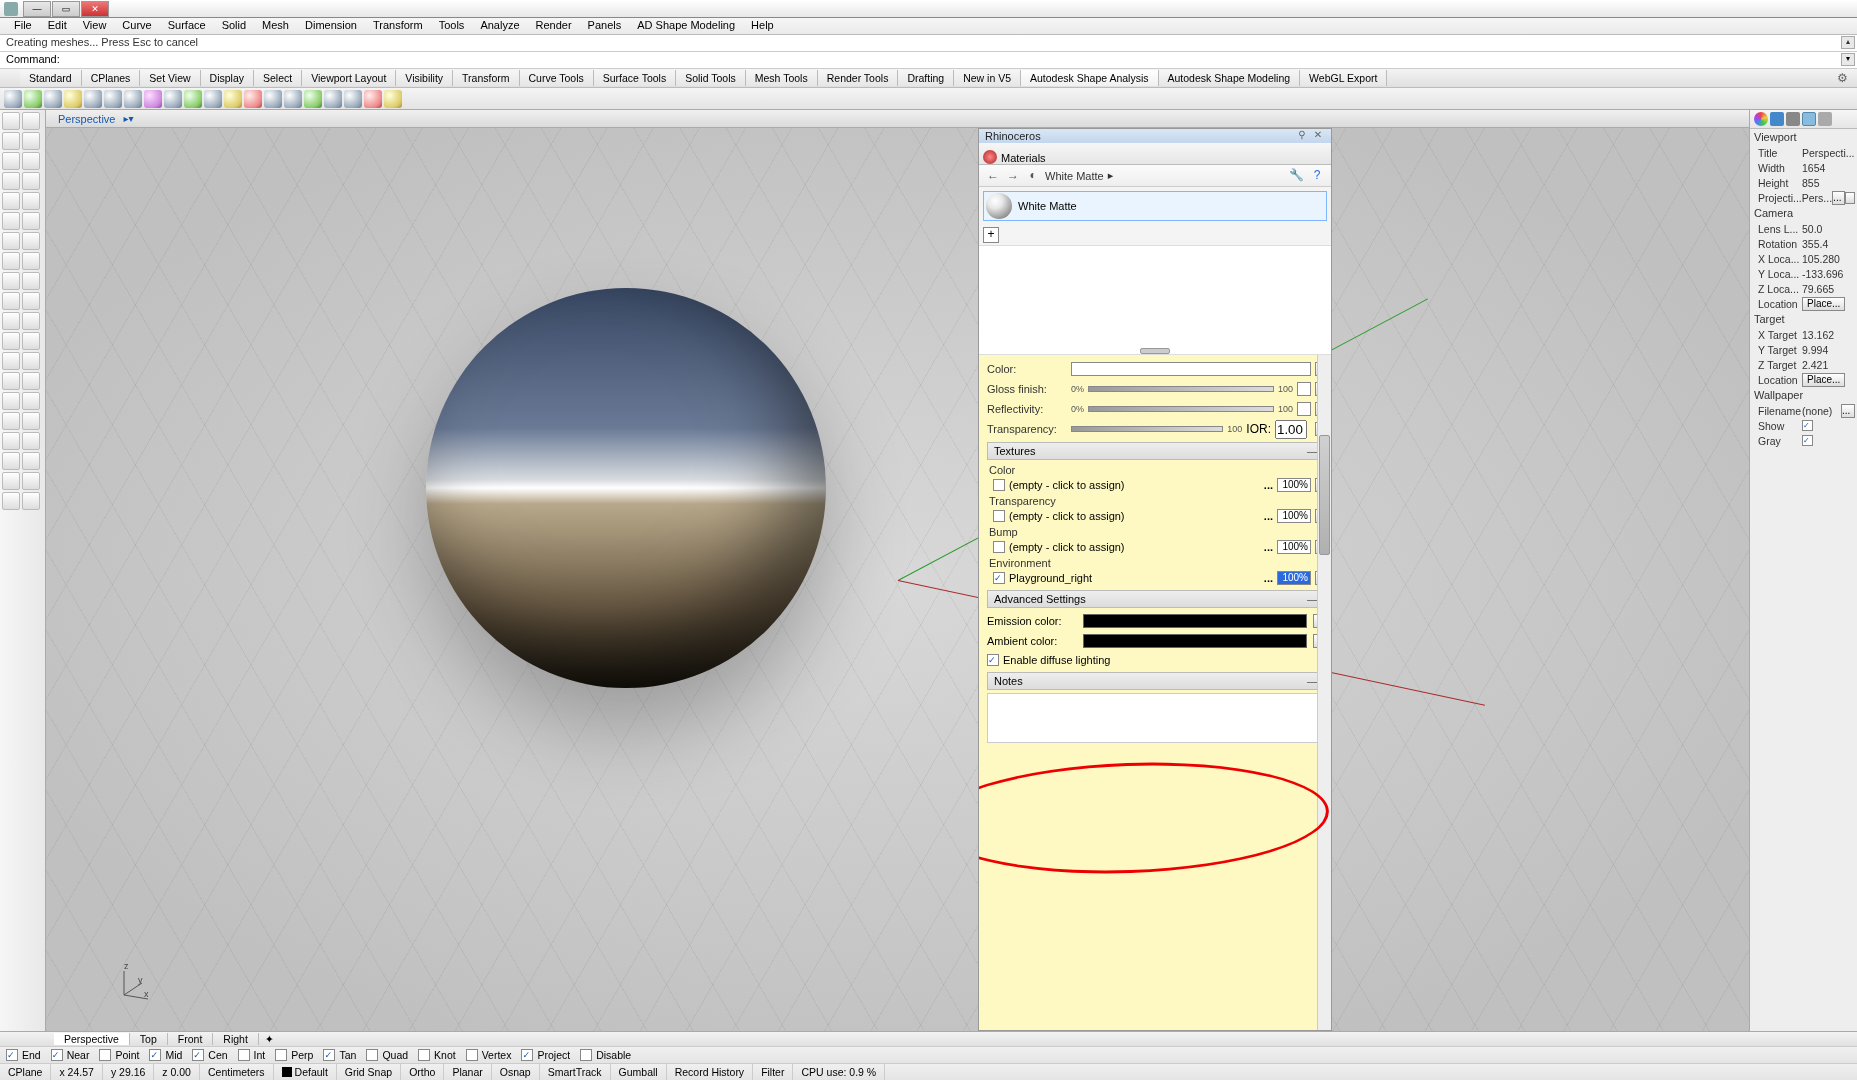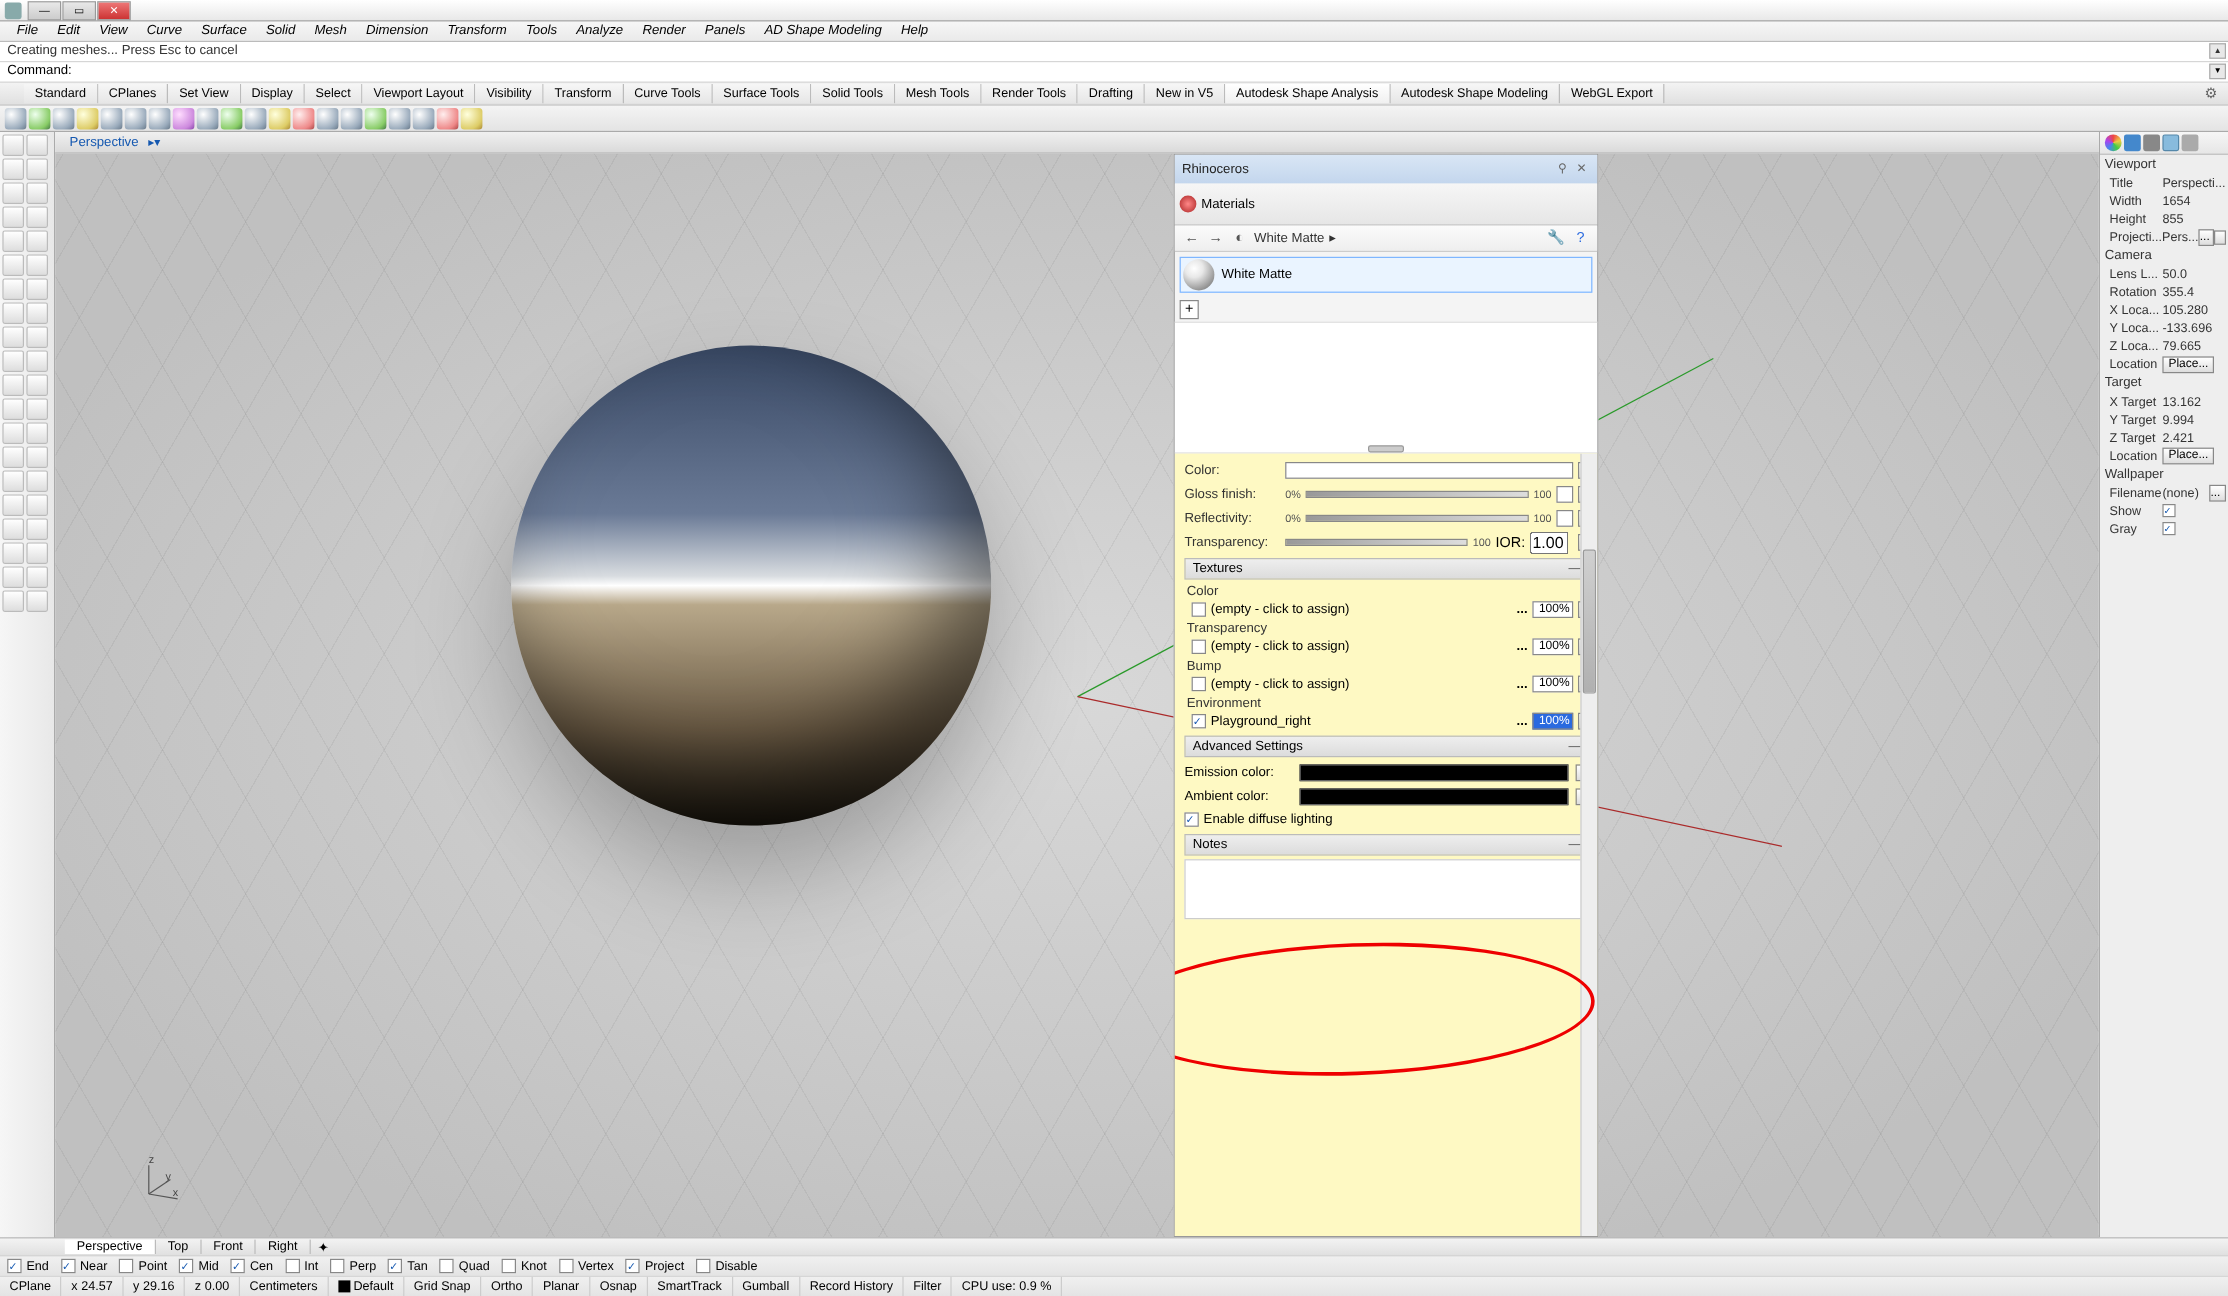--- a/index.html
+++ b/index.html
@@ -8,21 +8,21 @@
 
 .titlebar { height: 18px; background: linear-gradient(#fff,#e8e8e8); display: flex; align-items: center; padding-left: 4px; border-bottom: 1px solid #888; }
 .titlebar .icon { width: 14px; height: 14px; background: #8aa; border-radius: 2px; margin-right: 4px; }
 .titlebar .title { flex: 1; font-size: 11px; color: #333; }
 .titlebar .btns { display: flex; }
 .titlebar .btn { width: 28px; height: 16px; margin-left: 1px; background: linear-gradient(#e8e8e8,#ccc); border: 1px solid #999; font-size: 9px; display:flex;align-items:center;justify-content:center;cursor:pointer;}
 .titlebar .btn.close { background: linear-gradient(#e77,#c33); color:#fff;}
 
 
 .menubar { height: 17px; background: linear-gradient(#f6f6f6,#eaeaea); display: flex; padding-left: 6px; border-bottom: 1px solid #bbb; }
-.menubar .item { padding: 1px 8px; font-size: 11px; cursor: pointer; font-style: italic; }
+.menubar .item { padding: 1px 8px; font-size: 11px; cursor: pointer; }
 
 
 .cmdrow { height: 17px; background: #fff; border-bottom: 1px solid #ccc; padding: 1px 6px; font-size: 11px; color:#333; position:relative;}
 .cmdrow .scroll { position:absolute; right:2px; top:1px; width:14px; height:13px; background:#e8e8e8; border:1px solid #aaa; font-size:8px; text-align:center;}
 .cmdrow.cmd { font-weight:normal; color:#000;}
 .cmdrow.cmd span.lbl { color:#000;text-align:center; }
 
 
 .tabstrip { height: 19px; background: linear-gradient(#f3f3f3,#e0e0e0); display: flex; align-items: center; padding-left: 20px; gap:0; border-bottom:1px solid #bbb; position:relative;}
 .tabstrip .tab { padding: 2px 9px 2px 9px; font-size: 10.5px; border-right: 1px solid #bbb; cursor:pointer; background:linear-gradient(#f6f6f6,#e6e6e6); white-space:nowrap;}
@@ -52,24 +52,24 @@
 .viewport .axis .ax { position:absolute; font-size:9px; color:#444;}
 
 .viewport::before { content:""; position:absolute; inset:0; background:
   repeating-linear-gradient(60deg, rgba(0,0,0,0.05) 0 1px, transparent 1px 40px),
   repeating-linear-gradient(-60deg, rgba(0,0,0,0.05) 0 1px, transparent 1px 40px);}
 .viewport .greenline { position:absolute; left:50%; top:50%; width:600px; height:1px; background:#2a9a2a; transform:rotate(-28deg); transform-origin:left;}
 .viewport .redline { position:absolute; left:50%; top:50%; width:600px; height:1px; background:#aa2a2a; transform:rotate(12deg); transform-origin:left;}
 
 
 .float-panel { position:absolute; left:932px; top:0; width:354px; height:100%; background:#f4f4f4; border:1px solid #999; display:flex; flex-direction:column;}
-.float-panel .fp-title { height:24px; background:linear-gradient(#d9e6f5,#c3d6ed); display:flex; align-items:center; padding:0 6px; font-size:11px; color:#222;}
+.float-panel .fp-title { height:14px; background:linear-gradient(#d9e6f5,#c3d6ed); display:flex; align-items:center; padding:0 6px; font-size:11px; color:#222;}
 .float-panel .fp-title .sp { flex:1;}
 .float-panel .fp-title .fpbtn { width:14px; height:14px; margin-left:2px; font-size:10px; color:#666; cursor:pointer; text-align:center;}
-.float-panel .fp-tabs { height:35px; display:flex; align-items:center; padding-left:4px; background:linear-gradient(#f6f6f6,#e6e6e6); border-bottom:1px solid #bbb;}
+.float-panel .fp-tabs { height:22px; display:flex; align-items:flex-end; padding-left:4px; background:linear-gradient(#f6f6f6,#e6e6e6); border-bottom:1px solid #bbb;}
 .float-panel .fp-tabs .ticon { width:14px; height:14px; background:radial-gradient(#f88,#a22); border-radius:50%; margin-right:4px;}
 .float-panel .fp-nav { height:22px; display:flex; align-items:center; gap:4px; padding:0 6px; background:linear-gradient(#fbfbfb,#eee); border-bottom:1px solid #ccc;}
 .float-panel .fp-nav .navbtn { width:16px; height:16px; font-size:12px; text-align:center; cursor:pointer; color:#555;}
 .float-panel .fp-nav .crumb { font-size:11px; color:#333;}
 .float-panel .fp-nav .sp{flex:1;}
 .float-panel .matrow { margin:4px; border:1px solid #7eb6ff; background:#eaf4ff; display:flex; align-items:center; padding:2px; height:30px;}
 .float-panel .matrow .thumb { width:26px; height:26px; border-radius:50%; background: radial-gradient(circle at 35% 30%, #fff 0%, #e8e8e8 30%, #888 80%, #444 100%); margin-right:6px;}
 .float-panel .plusbtn { width:16px; height:16px; border:1px solid #888; margin:2px 4px; font-size:12px; line-height:12px; text-align:center; cursor:pointer; background:#fff;}
 .float-panel .midgap { flex:0 0 110px; background:#fff; border-top:1px solid #ddd; border-bottom:1px solid #ddd; position:relative;}
 .float-panel .midgap .splitter { position:absolute; left:50%; bottom:0; transform:translateX(-50%); width:30px; height:6px; background:#ccc; border:1px solid #999; border-radius:2px; cursor:ns-resize;}

